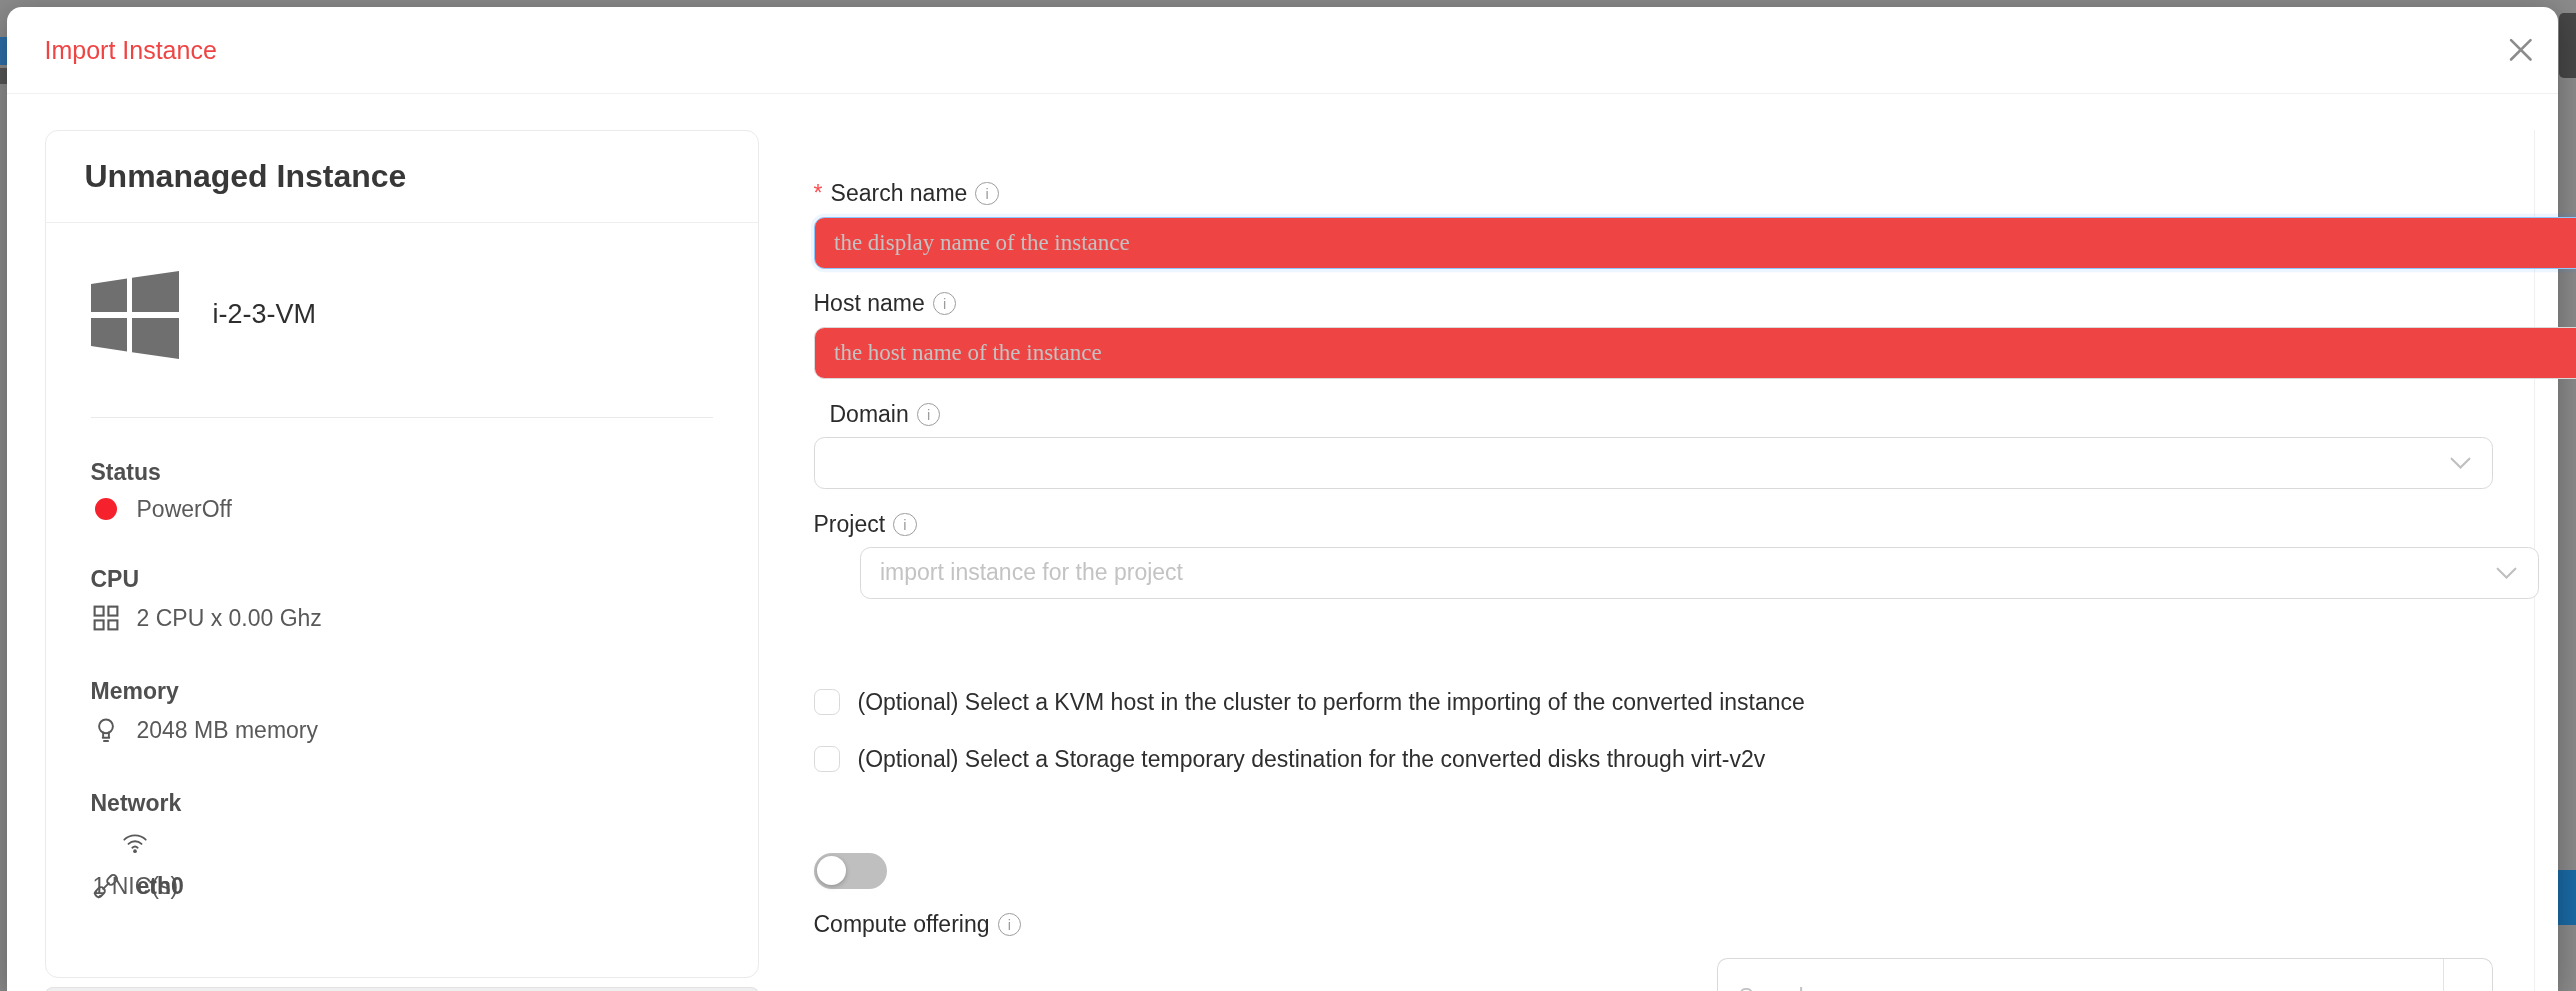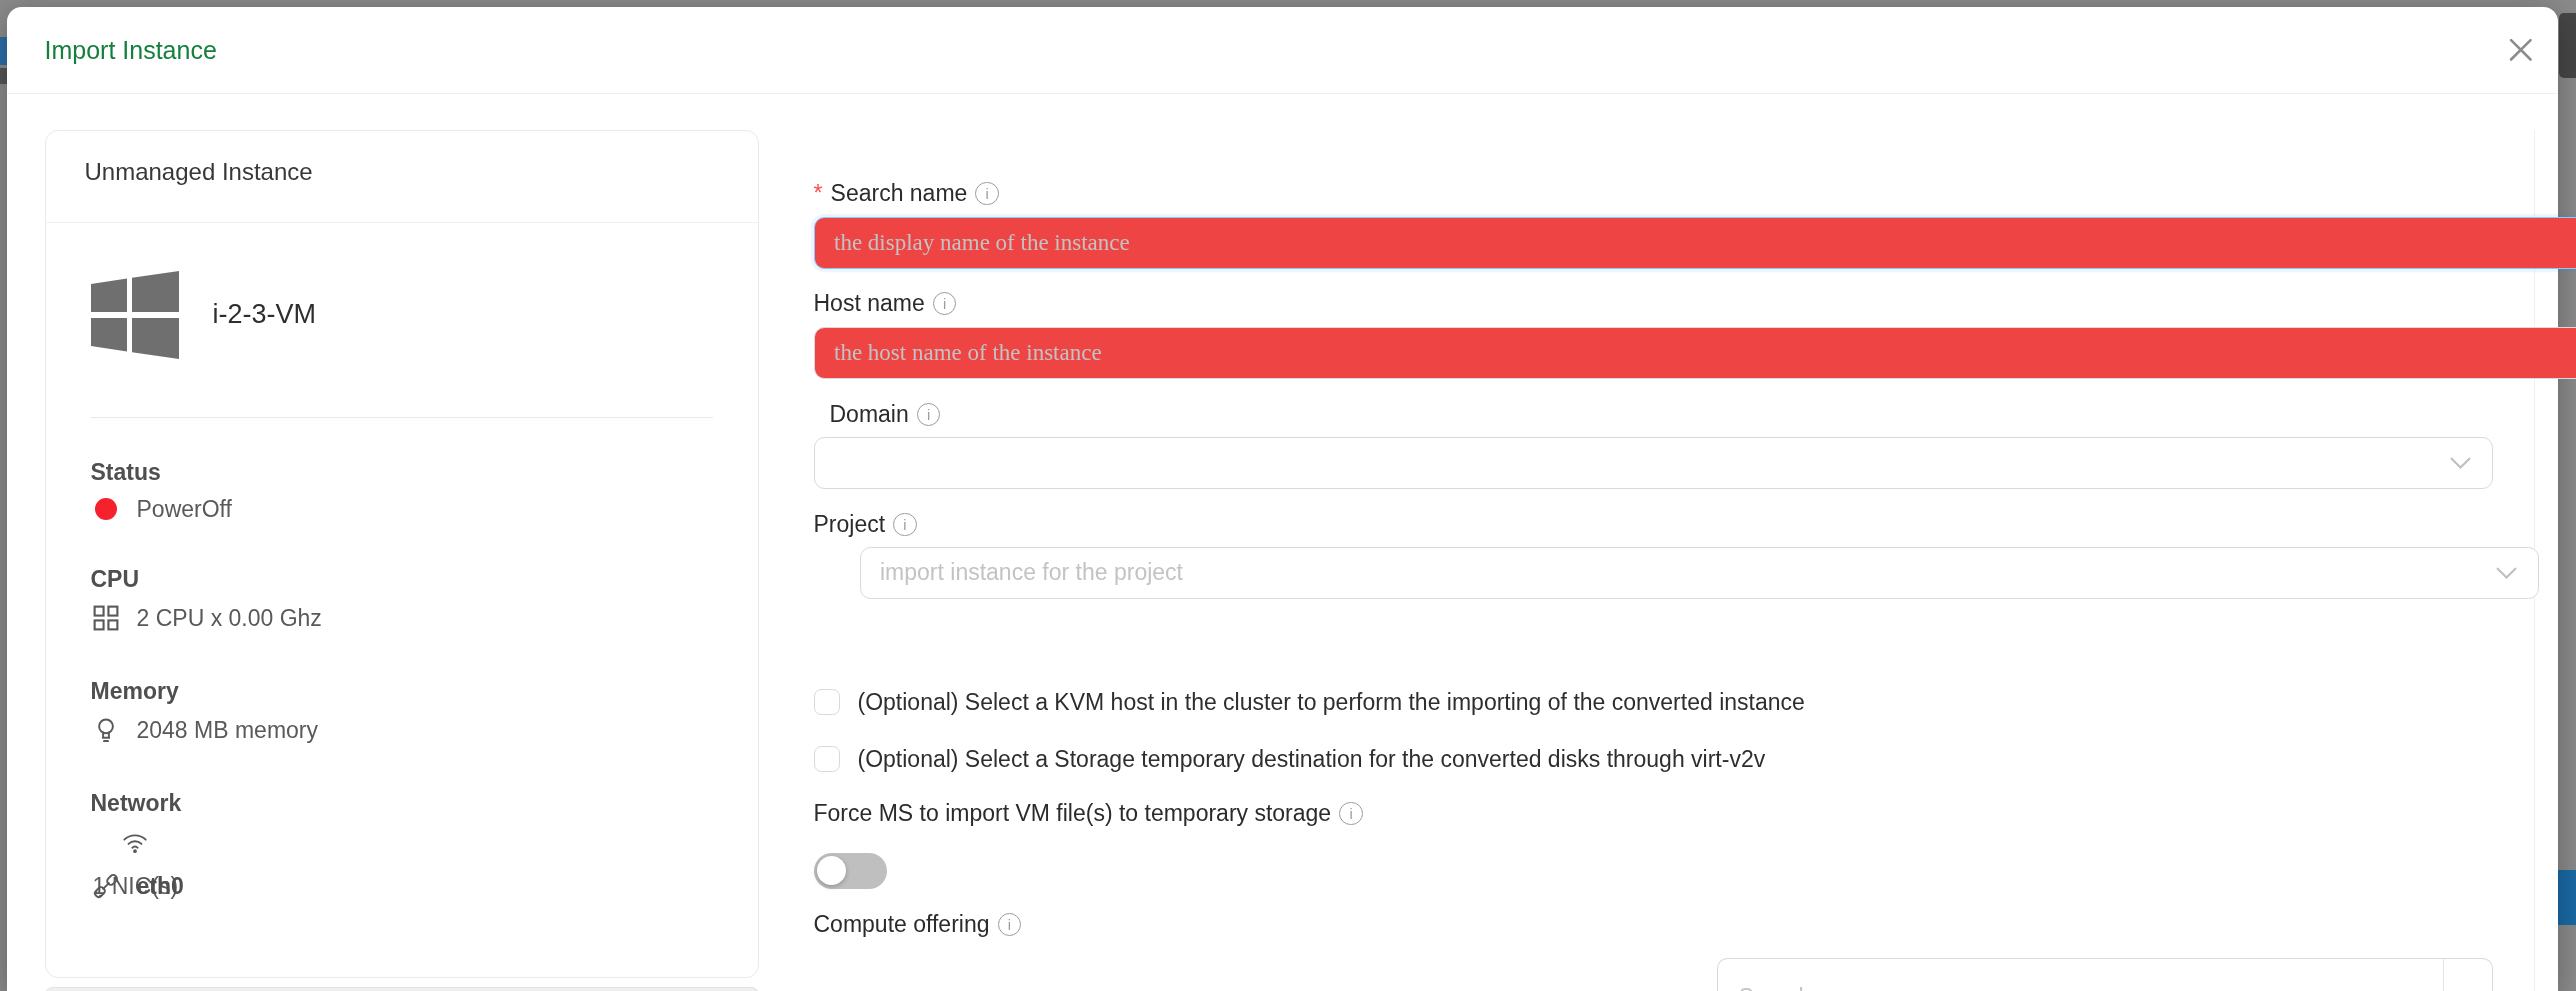--- a/index.html
+++ b/index.html
@@ -20,38 +20,38 @@
 
   
   .modal {
     position:absolute; left:6.5px; top:6.5px; width:2551px; height:985px;
     background:#ffffff; border-radius:14.6px 14.6px 0 0;
     box-shadow:0 6.5px 32px rgba(0,0,0,0.30);
   }
   .modal-header { position:absolute; left:0; top:0; width:100%; height:86px; }
   .modal-title {
     position:absolute; left:38px; top:26px; font-size:25px; line-height:34px;
-    font-weight:500; color:#15803d;
+    font-weight:500; color:#ef4444;
   }
   .close-btn {
     position:absolute; right:14.6px; top:21px; width:45px; height:45px;
     display:flex; align-items:center; justify-content:center; cursor:pointer;
   }
   .header-divider { position:absolute; left:0; top:86px; width:100%; height:1.6px; background:#f0f0f0; }
 
   
   .body-right-divider { position:absolute; left:2527px; top:123px; bottom:0; width:1.6px; background:#f0f0f0; }
 
   
   .instance-card {
     position:absolute; left:38px; top:123px; width:714px; height:848px;
     border:1.6px solid #eaeaea; border-radius:13px; background:#fff;
   }
   .card-title {
-    position:absolute; left:39px; top:27px; font-size:24px; font-weight:400; color:#383838;
+    position:absolute; left:39px; top:27px; font-size:32px; font-weight:700; color:#383838;
   }
   .card-head-divider { position:absolute; left:0; top:91px; width:100%; height:1.6px; background:#efefef; }
 
   .os-row { position:absolute; left:45px; top:140px; display:flex; align-items:center; gap:34px; }
   .instance-name { font-size:27px; color:#2e2e2e; }
 
   .inset-divider { position:absolute; left:45px; right:45px; top:286px; height:1.6px; background:#e9e9e9; }
 
   .sec-heading { position:absolute; left:45px; font-size:23px; font-weight:700; color:#4f4f4f; }
   .sec-row { position:absolute; left:47px; display:flex; align-items:center; gap:18px; font-size:23px; color:#595959; }
@@ -283,24 +283,20 @@
 
     <div class="cb-row cb-2">
       <span class="cb-box"></span>
       <span class="cb-text">(Optional) Select a KVM host in the cluster to perform the importing of the converted instance</span>
     </div>
     <div class="cb-row cb-3">
       <span class="cb-box"></span>
       <span class="cb-text">(Optional) Select a Storage temporary destination for the converted disks through virt-v2v</span>
     </div>
 
-    <div class="f-label lbl-force">
-      <span>Force MS to import VM file(s) to temporary storage</span>
-      <span class="info-icon"></span>
-    </div>
     <div class="toggle">
       <span class="knob"></span>
     </div>
 
     <div class="f-label lbl-compute">
       <span>Compute offering</span>
       <span class="info-icon"></span>
     </div>
 
     <div class="search-wrap">

